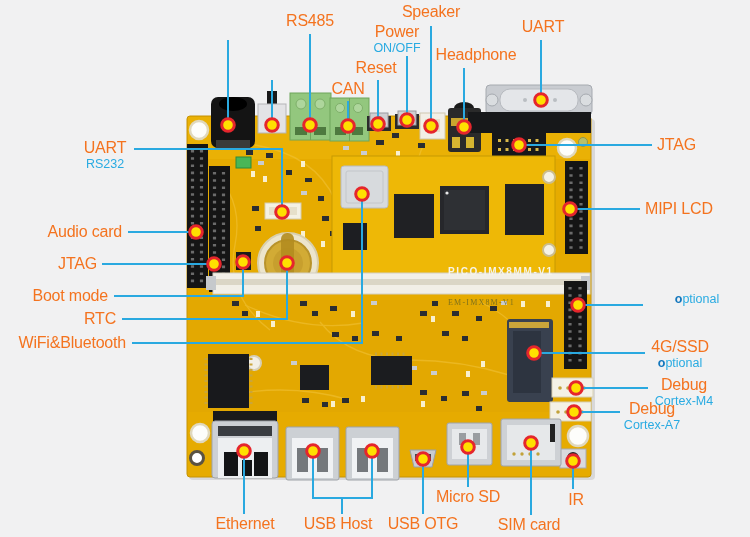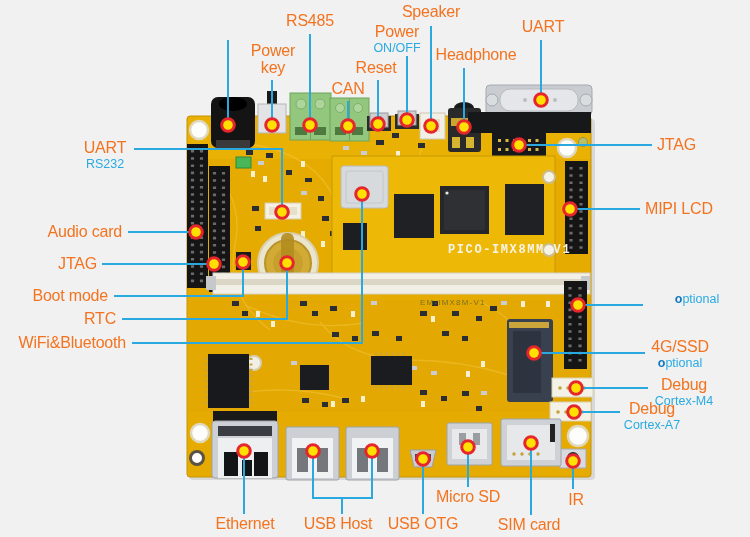--- a/index.html
+++ b/index.html
@@ -7,24 +7,24 @@
          font-family:"Liberation Sans",sans-serif;}
   #stage svg{position:absolute;left:0;top:0;}
   .cl{position:absolute;line-height:1.05;white-space:nowrap;}
   .cl .main{display:block;color:#f4731f;font-size:16px;letter-spacing:-0.2px;}
   .cl .sub{display:block;color:#29abe2;font-size:12.5px;margin-top:1px;}
   .cl .sub-opt::first-letter{font-weight:bold;color:#1477bd;}
   .ctr{transform:translateX(-50%);text-align:center;}
   .wrapw{white-space:normal;width:58px;}
   .rgt{text-align:center;}
   .box{text-align:center;}
-  .boardprint{position:absolute;color:#f6f4ea;font-family:Liberation Mono, monospace;
-        font-size:12px;letter-spacing:1.6px;font-weight:bold;}
-  .baseprint{position:absolute;color:#6e6820;font-family:Liberation Sans, sans-serif;
-        font-size:8px;letter-spacing:1.2px;opacity:.85;}
+  .boardprint{position:absolute;color:#f6f4ea;font-family:Liberation Sans, sans-serif;
+        font-size:10px;letter-spacing:1.6px;font-weight:bold;margin-top:23px;}
+  .baseprint{position:absolute;color:#6e6820;font-family:Liberation Serif, serif;
+        font-size:8px;letter-spacing:1.2px;opacity:.85;margin-left:28px;}
 </style>
 </head>
 <body>
 
 <div id="stage">
 
 <svg width="750" height="537" viewBox="0 0 750 537">
 
   <g>
     <rect x="189" y="119" width="406" height="361" rx="4" fill="rgba(0,0,0,0.10)"></rect>
@@ -398,23 +398,20 @@
     <circle cx="372" cy="451" r="6.3"></circle>
         <circle cx="423" cy="459" r="6.3"></circle>
     <circle cx="468" cy="447" r="6.3"></circle>
         <circle cx="531" cy="443" r="6.3"></circle>
   </g>
 </svg>
 
 <div class="boardprint" style="left:448px;top:243px">PICO-IMX8MM-V1</div>
 <div class="baseprint" style="left:420px;top:298px">EM-IMX8M-V1</div>
 
-<div class="cl ctr wrapw" style="left:273px;top:43px">
-  <span class="main">Power key</span>
-</div>
 <div class="cl ctr" style="left:310px;top:13px">
   <span class="main">RS485</span>
 </div>
 <div class="cl ctr" style="left:348px;top:81px">
   <span class="main">CAN</span>
 </div>
 <div class="cl ctr" style="left:376px;top:60px">
   <span class="main">Reset</span>
 </div>
 <div class="cl ctr" style="left:397px;top:24px">

